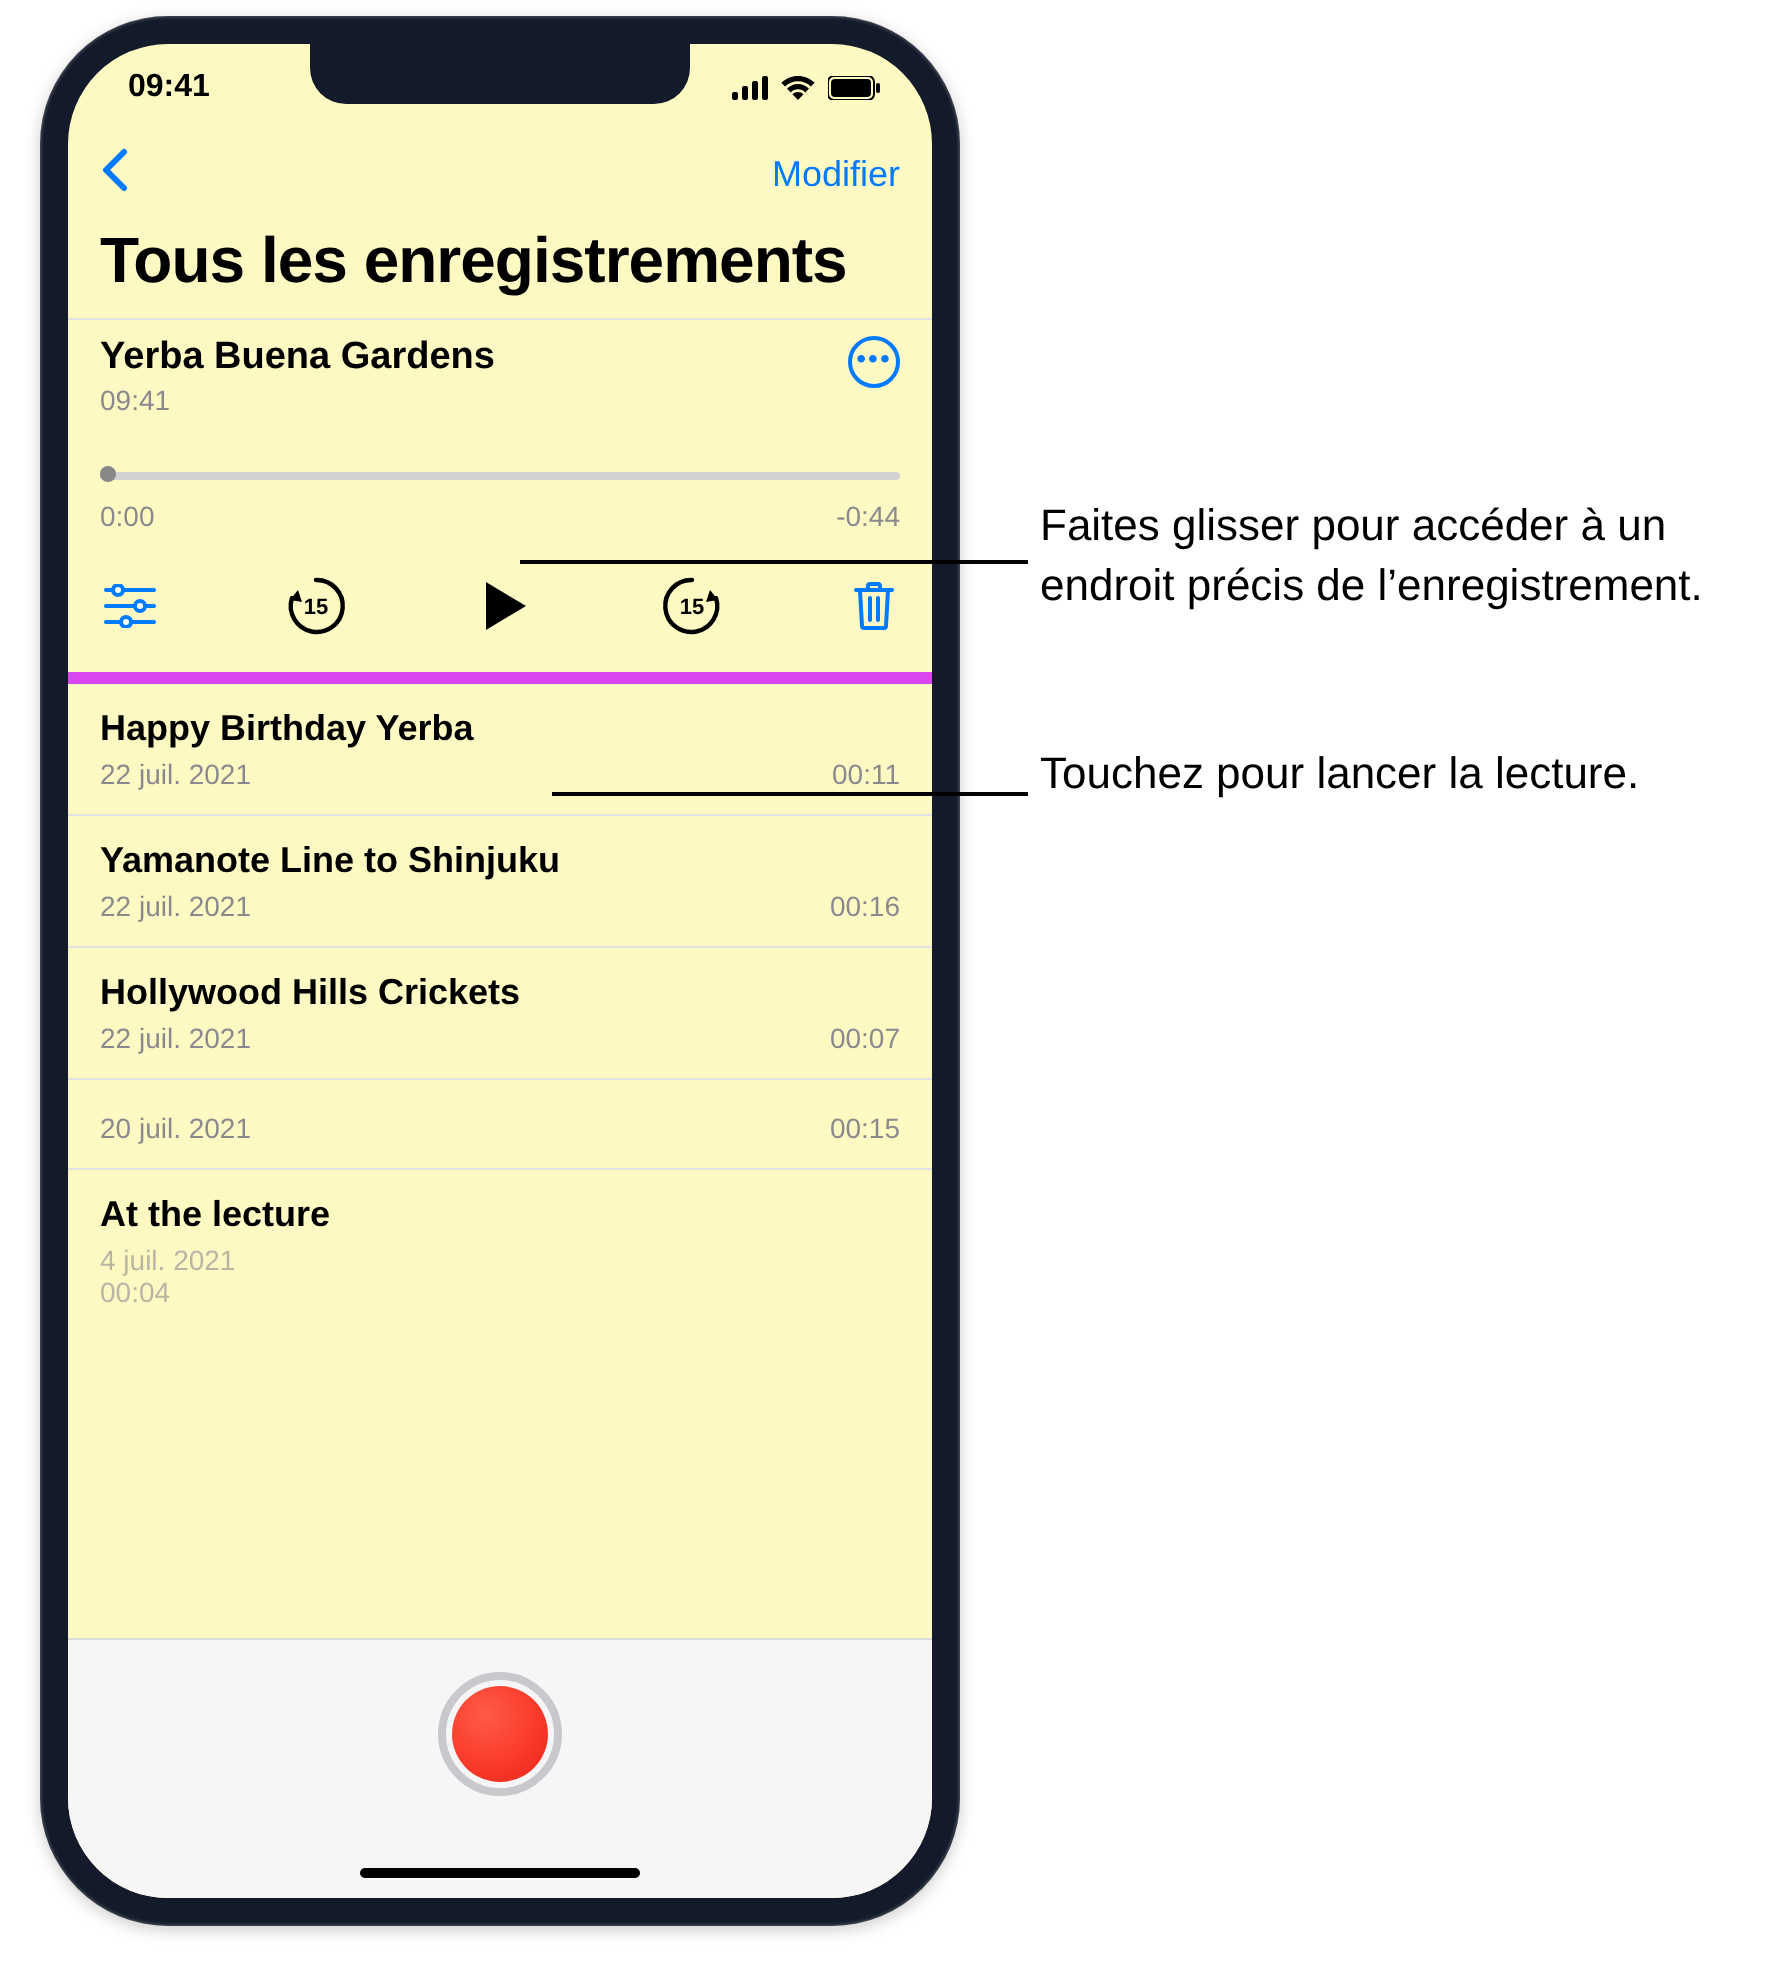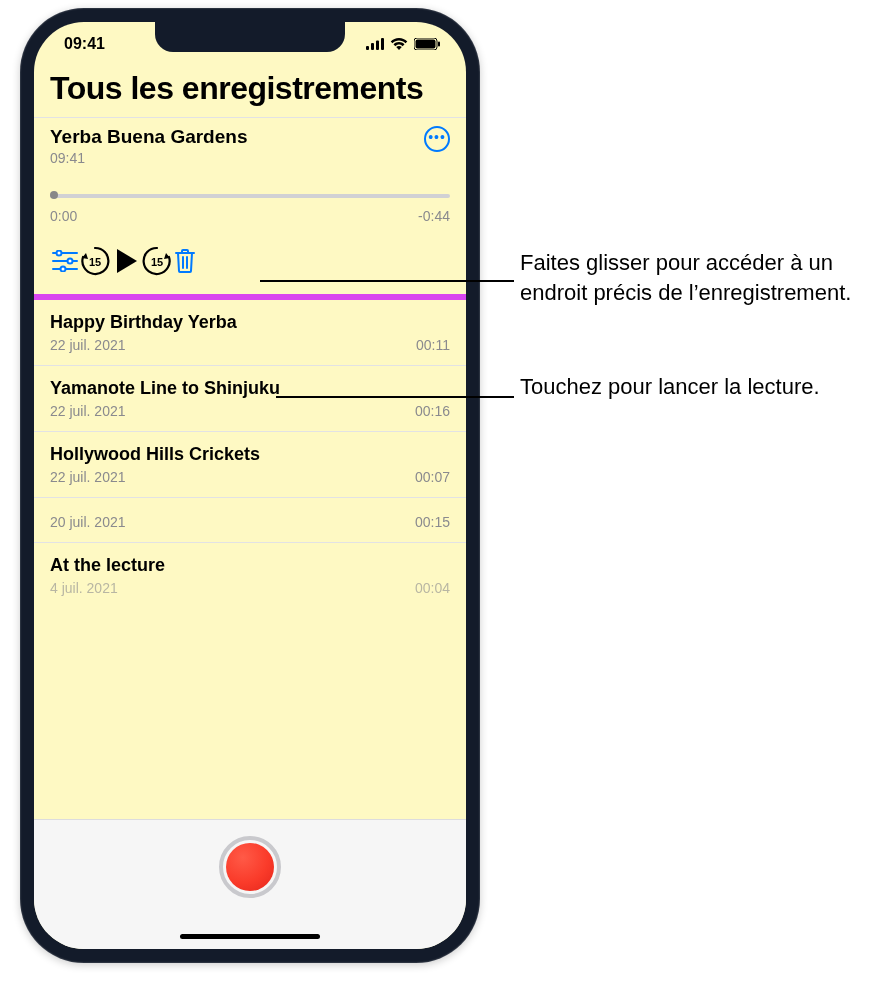--- a/index.html
+++ b/index.html
@@ -113,20 +113,21 @@
   }
   .times {
     display: flex;
     justify-content: space-between;
     font-size: 14px;
     color: #8a8a8e;
     margin-top: 6px;
   }
   .controls {
     display: flex;
+    justify-content: space-between;
     align-items: center;
     margin-top: 20px;
     padding: 0 2px;
   }
   .ctrl { color: #007aff; display: flex; align-items: center; justify-content: center; }
   .ctrl.dark { color: #000; }
   .skip { position: relative; width: 34px; height: 34px; }
   .skip svg { width: 100%; height: 100%; }
   .skip span {
     position: absolute; inset: 0;
@@ -141,21 +142,21 @@
     padding: 12px 16px 12px;
     border-bottom: 1px solid #e2e2e4;
   }
   .row-title { font-size: 18px; font-weight: 600; }
   .row-sub {
     display: flex; justify-content: space-between;
     font-size: 14px; color: #8a8a8e;
     margin-top: 4px;
   }
   .row.last { border-bottom: none; }
-  .row.cut .row-sub { opacity: .6; }
+  .row.cut .row-sub { opacity: .6; flex-direction: column; }
 
   .recbar {
     position: absolute;
     left: 0; right: 0; bottom: 0;
     height: 130px;
     background: rgba(246,246,248,.96);
     border-top: 1px solid #dcdcde;
     display: flex;
     align-items: flex-start;
     justify-content: center;
@@ -223,20 +224,28 @@
             <path d="M9 12 L6.2 9.1 C7 8.4 8 8 9 8 s2 .4 2.8 1.1 Z M3.5 6.3 C5 4.9 6.9 4 9 4 s4 .9 5.5 2.3 l-1.8 1.9 C11.6 7.1 10.4 6.6 9 6.6 s-2.6 .5-3.7 1.6 Z M.7 3.4 C2.9 1.3 5.8 0 9 0 s6.1 1.3 8.3 3.4 l-1.8 1.9 C13.8 3.6 11.5 2.6 9 2.6 S4.2 3.6 2.5 5.3 Z" fill="#000"></path>
           </svg>
         <svg width="26" height="12" viewBox="0 0 26 12">
             <rect x="0" y="0" width="23" height="12" rx="3" fill="none" stroke="#000" stroke-width="1"></rect>
             <rect x="1.5" y="1.5" width="20" height="9" rx="2" fill="#000"></rect>
             <rect x="24" y="3.5" width="2" height="5" rx="1" fill="#000"></rect>
           </svg>
       </div>
     </div>
 
+    <div class="navbar">
+      <span class="chev">
+        <svg width="14" height="22" viewBox="0 0 14 22">
+            <path d="M12 2 L3 11 L12 20" stroke="#007aff" stroke-width="3" fill="none" stroke-linecap="round" stroke-linejoin="round"></path>
+          </svg>
+      </span>
+      <span class="edit">Modifier</span>
+    </div>
 
     <h1 class="page-title">Tous les enregistrements</h1>
 
     <div class="expanded">
       <div class="exp-head">
         <div>
           <div class="exp-title">Yerba Buena Gardens</div>
           <div class="exp-sub">09:41</div>
         </div>
         <div class="more-btn">

